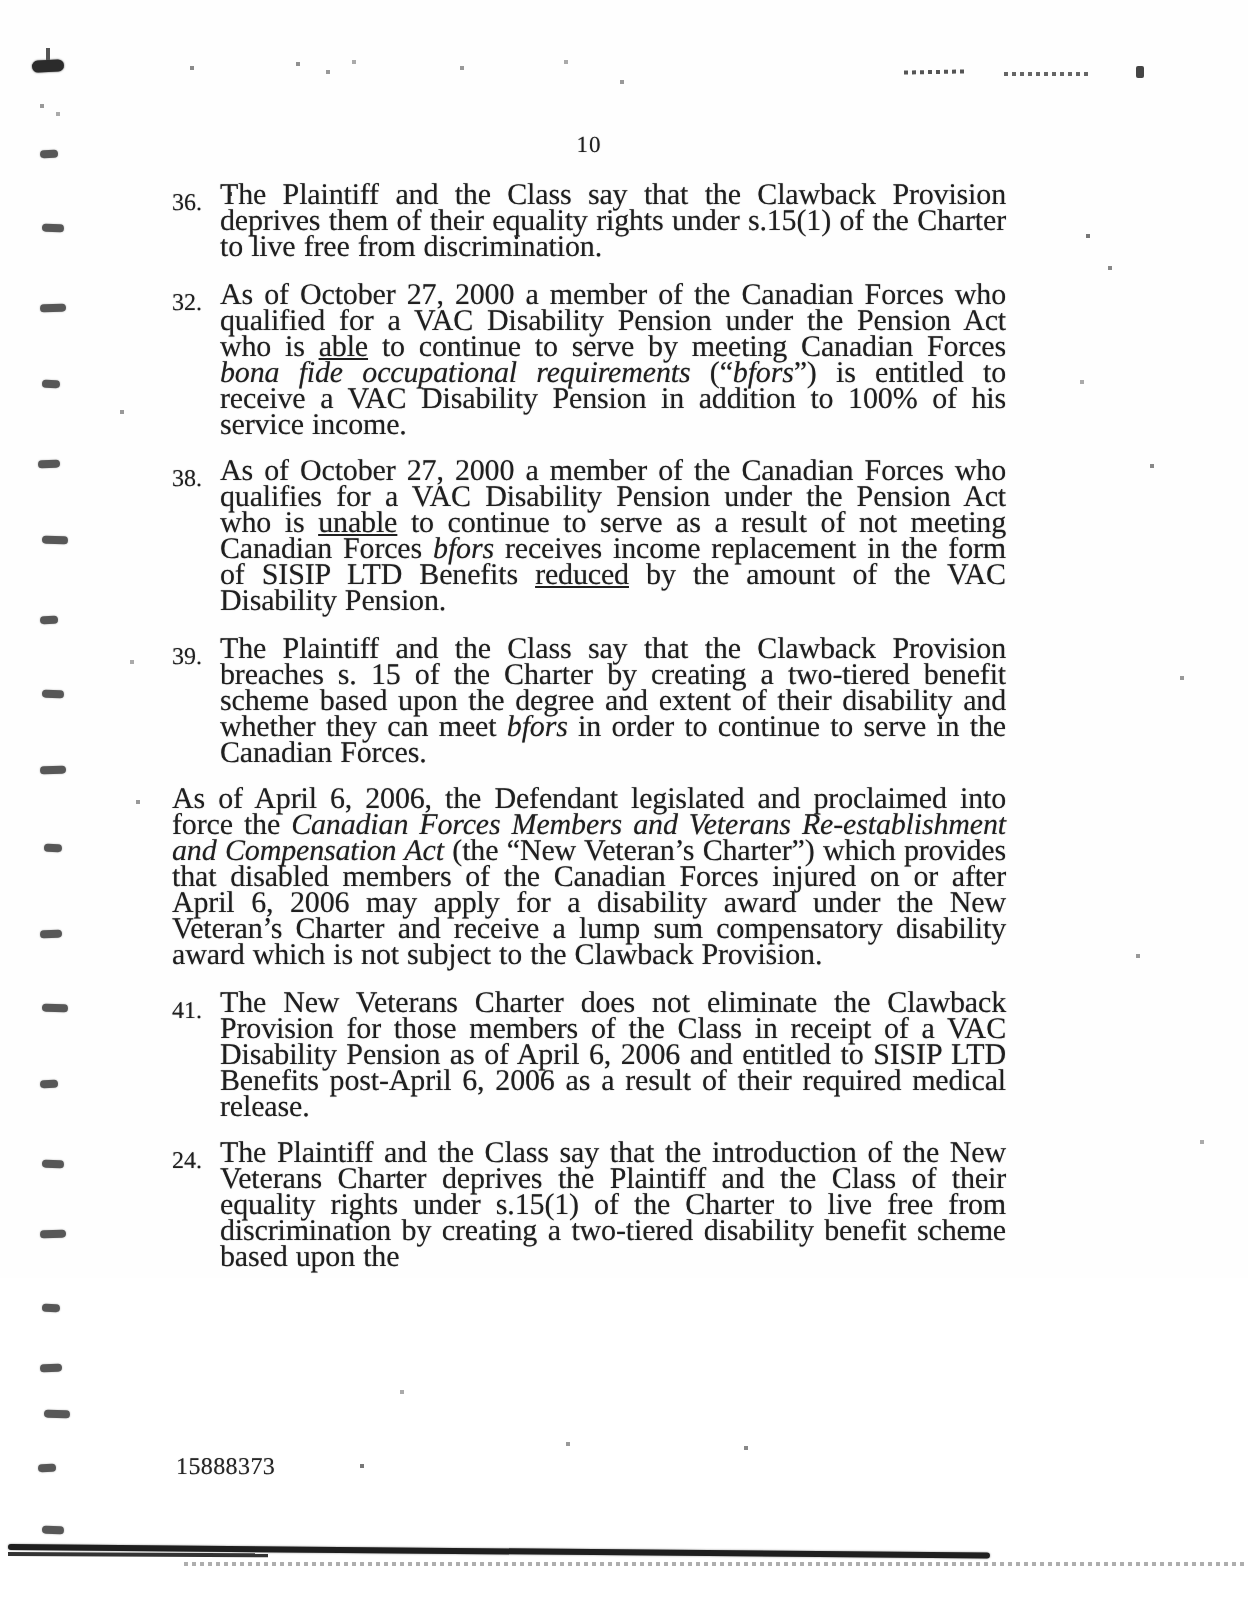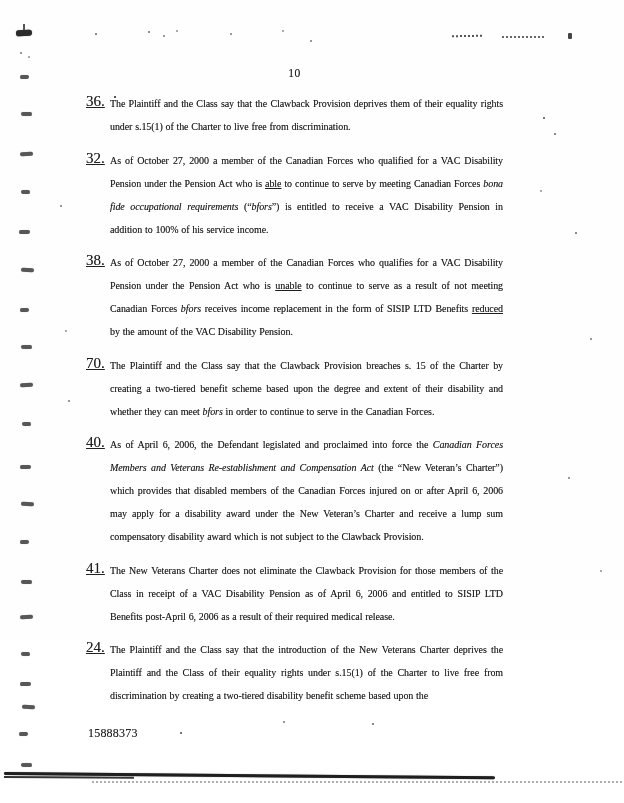--- a/index.html
+++ b/index.html
@@ -16,23 +16,23 @@
   .content{
     position:absolute;left:86px;top:66px;width:417px;
     color:#1f1f1f;
     text-shadow:0 0 .5px rgba(30,30,30,.55);
   }
   .page-num{
     text-align:center;font-size:11.5px;line-height:14px;
     margin-bottom:12px;letter-spacing:.5px;
   }
   .para{display:flex;margin-bottom:10.5px;}
-  .pnum{flex:0 0 24px;width:24px;font-size:15px;line-height:19px;text-decoration:underline;}
+  .pnum{flex:0 0 24px;width:24px;font-size:12px;line-height:19px;}
   .pbody{
-    flex:1;font-size:10px;line-height:23px;text-align:justify;
+    flex:1;font-size:15px;line-height:13px;text-align:justify;
     letter-spacing:-.08px;word-spacing:.4px;
   }
   .pbody .i{font-style:italic;margin-top:20px;}
   .pbody .u{text-decoration:underline;}
   .footer-id{
     position:absolute;left:88px;top:726px;
     font-size:12px;letter-spacing:.2px;color:#262626;
     text-shadow:0 0 .4px rgba(30,30,30,.5);
   }
   
@@ -119,26 +119,25 @@
     <span class="pnum">32.</span>
     <span class="pbody"><span>As of October 27, 2000 a member of the Canadian Forces who qualified for a VAC Disability Pension under the Pension Act who is </span><span class="u">able</span><span> to continue to serve by meeting Canadian Forces </span><span class="i">bona fide occupational requirements</span><span> (“</span><span class="i">bfors</span><span>”) is entitled to receive a VAC Disability Pension in addition to 100% of his service income.</span></span>
   </div>
 
   <div class="para">
     <span class="pnum">38.</span>
     <span class="pbody"><span>As of October 27, 2000 a member of the Canadian Forces who qualifies for a VAC Disability Pension under the Pension Act who is </span><span class="u">unable</span><span> to continue to serve as a result of not meeting Canadian Forces </span><span class="i">bfors</span><span> receives income replacement in the form of SISIP LTD Benefits </span><span class="u">reduced</span><span> by the amount of the VAC Disability Pension.</span></span>
   </div>
 
   <div class="para">
-    <span class="pnum">70.</span>
+    <span class="pnum">39.</span>
     <span class="pbody"><span>The Plaintiff and the Class say that the Clawback Provision breaches s. 15 of the Charter by creating a two-tiered benefit scheme based upon the degree and extent of their disability and whether they can meet </span><span class="i">bfors</span><span> in order to continue to serve in the Canadian Forces.</span></span>
   </div>
 
   <div class="para">
-    <span class="pnum">40.</span>
     <span class="pbody"><span>As of April 6, 2006, the Defendant legislated and proclaimed into force the </span><span class="i">Canadian Forces Members and Veterans Re-establishment and Compensation Act</span><span> (the “New Veteran’s Charter”) which provides that disabled members of the Canadian Forces injured on or after April 6, 2006 may apply for a disability award under the New Veteran’s Charter and receive a lump sum compensatory disability award which is not subject to the Clawback Provision.</span></span>
   </div>
 
   <div class="para">
     <span class="pnum">41.</span>
     <span class="pbody"><span>The New Veterans Charter does not eliminate the Clawback Provision for those members of the Class in receipt of a VAC Disability Pension as of April 6, 2006 and entitled to SISIP LTD Benefits post-April 6, 2006 as a result of their required medical release.</span></span>
   </div>
 
 
   <div class="para">

